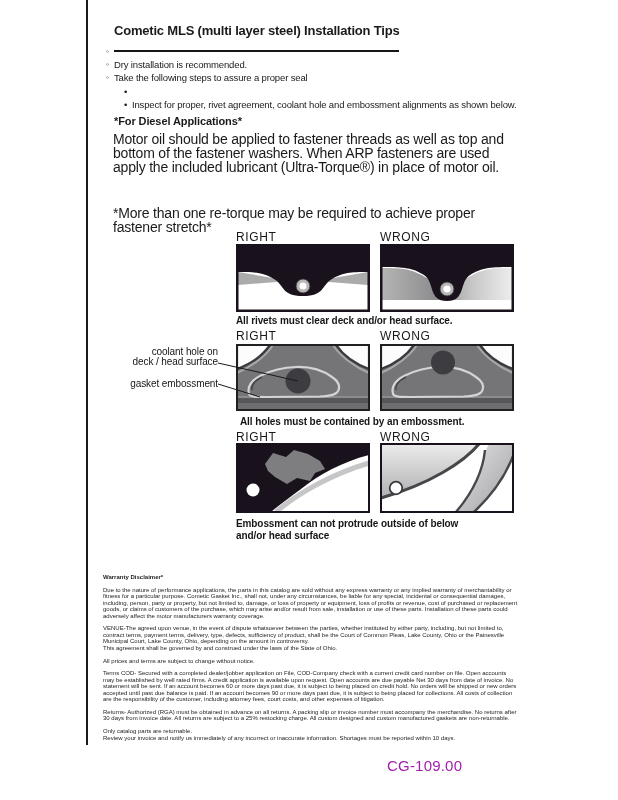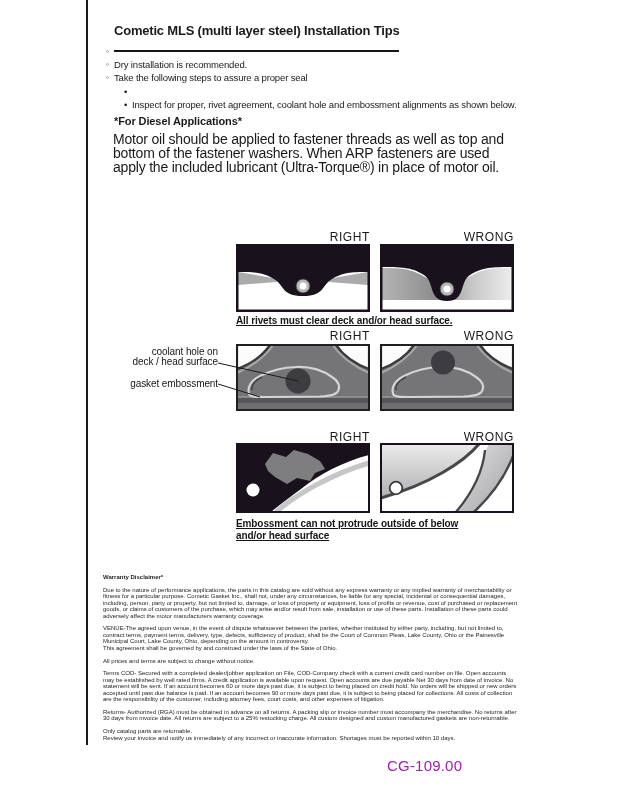--- a/index.html
+++ b/index.html
@@ -15,23 +15,23 @@
   .bullet-row .marker{flex:0 0 8px;font-size:8px;line-height:13.2px;}
   .bullet-row.sub{margin-left:18px;}
   .bullet-row.sub .marker{font-size:9.5px;}
 
   .diesel-h{position:absolute;left:113px;top:114px;margin:1px;font-size:11px;font-weight:bold;letter-spacing:-0.1px;}
   .para{position:absolute;left:113px;width:410px;font-size:14px;line-height:14px;letter-spacing:-0.2px;}
   .p1{top:132px;}
   .p2{top:164px;}
   .note{top:206px;}
 
-  .figlabel{position:absolute;width:134px;text-align:right;font-size:12px;letter-spacing:0.6px;color:#19191b;}
+  .figlabel{position:absolute;width:134px;text-align:left;font-size:12px;letter-spacing:0.6px;color:#19191b;}
   .figbox{position:absolute;}
-  .figcap{position:absolute;font-size:10px;font-weight:bold;letter-spacing:-0.1px;line-height:12px;color:#161616;text-decoration:underline;}
+  .figcap{position:absolute;font-size:10px;font-weight:bold;letter-spacing:-0.1px;line-height:12px;color:#161616;}
 
   .sidelabel{position:absolute;left:100px;width:118px;text-align:right;font-size:10px;line-height:10px;letter-spacing:-0.1px;color:#161616;}
   .leader-overlay{position:absolute;left:196px;top:344px;width:115px;height:60px;z-index:5;}
 
   .warranty{position:absolute;left:103px;top:574px;width:416px;font-size:6px;line-height:6.4px;color:#242424;}
   .warranty .wh{font-weight:bold;margin:0 0 6.5px 0;}
   .warranty p{margin:0 0 6.5px 0;}
   .warranty p.tight{margin:0;}
 
   .footer-code{position:absolute;left:387px;top:757px;font-size:15px;letter-spacing:0.2px;color:#a21caf;}
@@ -61,20 +61,21 @@
       <span class="marker">•</span>
     </div>
     <div class="bullet-row sub">
       <span class="marker">•</span>
       <span>Inspect for proper, rivet agreement, coolant hole and embossment alignments as shown below.</span>
     </div>
   </div>
 
   <h2 class="diesel-h">*For Diesel Applications*</h2>
   <div class="para p1">Motor oil should be applied to fastener threads as well as top and bottom of the fastener washers. When ARP fasteners are used apply the included lubricant (Ultra-Torque®) in place of motor oil.</div>
+  <div class="para note">*More than one re-torque may be required to achieve proper fastener stretch*</div>
 
   <div class="figlabel" style="left:236px;top:230px;">RIGHT</div>
   <div class="figlabel" style="left:380px;top:230px;">WRONG</div>
 
   <svg class="figbox" style="left:236px;top:244px;" width="134" height="68" viewBox="0 0 134 68">
     <rect x="0" y="0" width="134" height="68" fill="#ffffff"></rect>
     <polygon points="2,28 54,37 2,41" fill="#ababab"></polygon>
     <polygon points="132,28 80,37 132,41" fill="#ababab"></polygon>
     <path d="M2,2 H132 V28 C114,28 107,28.5 96,35 C85,41.5 89,52 67,52 C45,52 49,41.5 38,35 C27,28.5 20,28 2,28 Z" fill="#19121c"></path>
     <circle cx="67" cy="42" r="7" fill="#b7b7b7" stroke="#2e2e30" stroke-width="0.8"></circle>
@@ -138,20 +139,21 @@
     <path d="M1,29 C15,23 30,12 37,1" stroke="#a8a8aa" stroke-width="2" fill="none"></path>
     <path d="M1,1 H34 C27,11 15,20 1,25 Z" fill="#fcfcfc" stroke="#3a3a3d" stroke-width="2.2"></path>
     <path d="M97,1 C104,12 119,23 133,29" stroke="#a8a8aa" stroke-width="2" fill="none"></path>
     <path d="M100,1 H133 V25 C119,20 107,11 100,1 Z" fill="#fcfcfc" stroke="#3a3a3d" stroke-width="2.2"></path>
     <path d="M13,50 C11,42 16,36 25,31.5 C36,26 47,23.5 60,23 C74,22.5 87,26.5 96,33 C102,37 104,42 102.5,46 C101,51 94,52 84,52.5 L31,53 C20,53 14.5,53 13,50 Z" fill="none" stroke="#d4d4d5" stroke-width="2.2"></path>
     <path d="M16,46 C15,41 19,36.5 26,33" stroke="#46464a" stroke-width="1.6" fill="none"></path>
     <circle cx="63" cy="18.5" r="12" fill="#3d3d41"></circle>
     <rect x="1" y="1" width="132" height="65" fill="none" stroke="#202022" stroke-width="2"></rect>
   </svg>
 
+  <div class="figcap" style="left:240px;top:416px;">All holes must be contained by an embossment.</div>
 
   <div class="figlabel" style="left:236px;top:430px;">RIGHT</div>
   <div class="figlabel" style="left:380px;top:430px;">WRONG</div>
 
   <svg class="figbox" style="left:236px;top:443px;" width="134" height="70" viewBox="0 0 134 70">
     <rect x="0" y="0" width="134" height="70" fill="#ffffff"></rect>
     <path d="M1,1 H133 V12 C106,19 84,31 65,46 C53,55 43,62 35,69 L1,69 Z" fill="#19121c"></path>
     <path d="M40,69 C62,50 96,31 133,20" stroke="#c6c6c8" stroke-width="5" fill="none"></path>
     <path d="M133,28 C100,37 72,51 50,69 L133,69 Z" fill="#ffffff"></path>
     <polygon points="29,21 37,10 50,14 58,7 72,11 84,18 89,26 79,30 74,38 61,35 51,41 39,34 32,28" fill="#7e7e81"></polygon>

